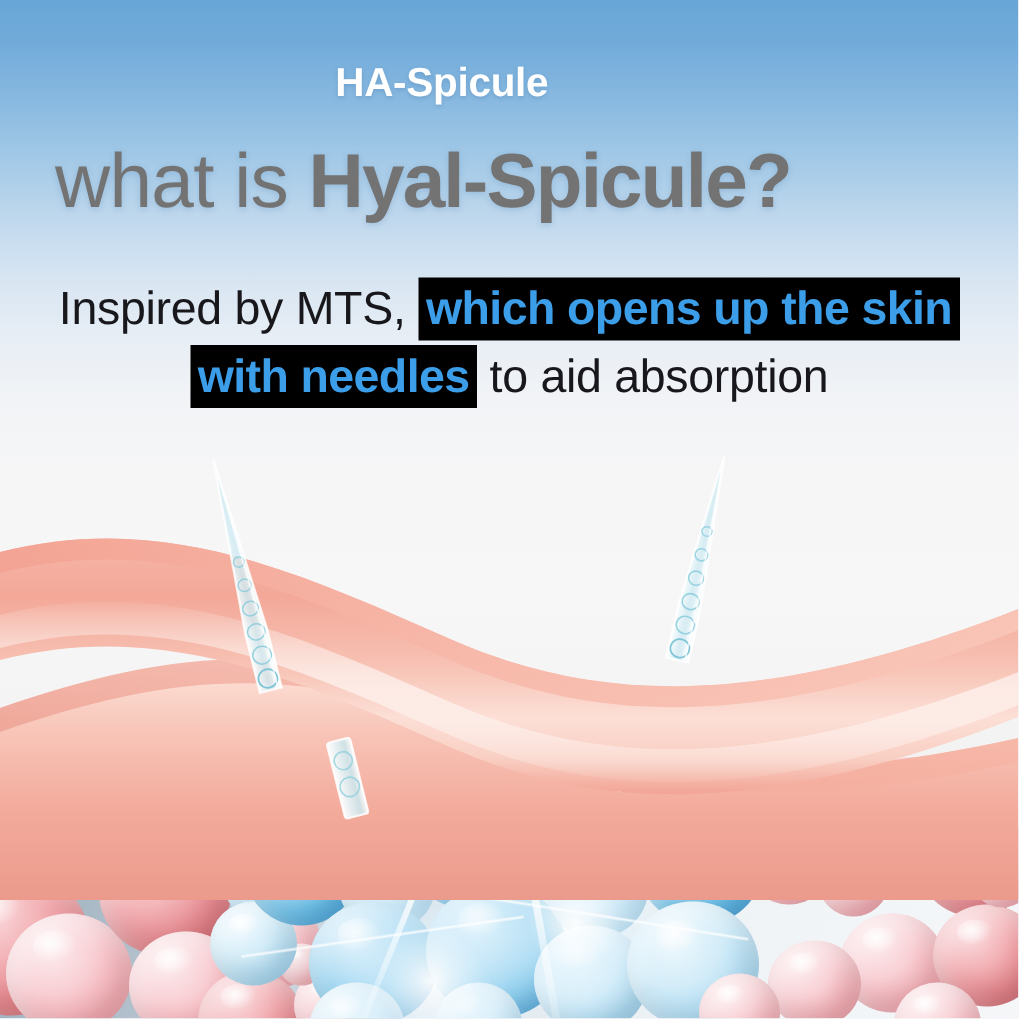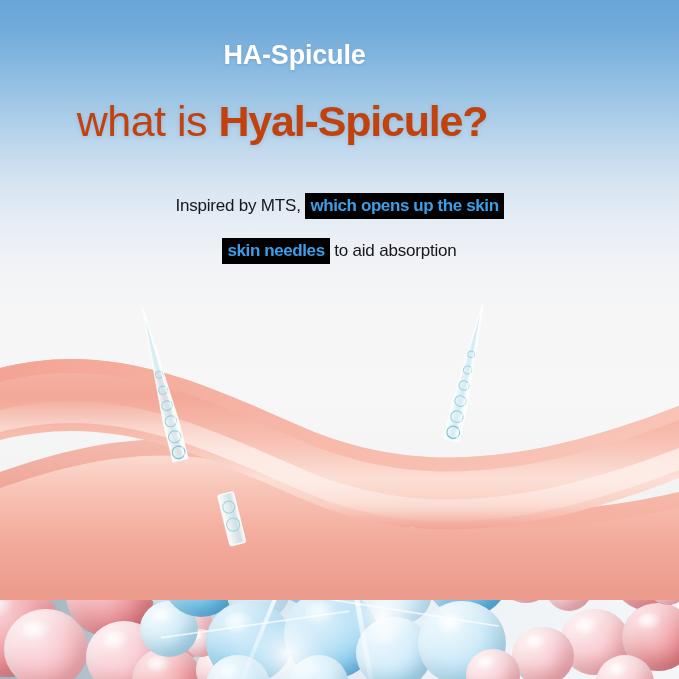--- a/index.html
+++ b/index.html
@@ -91,30 +91,30 @@
   .eyebrow {
     position:absolute; left:0; top:40px; width:589px;
     text-align:center;
     font-size:27px; font-weight:bold; color:#ffffff;
     letter-spacing:-0.2px;
     text-shadow:0 1px 3px rgba(60,110,160,.28);
   }
 
   .headline {
     position:absolute; left:0; top:95px; width:564px;
-    text-align:center; color:#c2410c;
-    font-size:43px; line-height:52px; white-space:nowrap;
+    text-align:center; color:#737373;
+    font-size:51px; line-height:52px; white-space:nowrap;
     text-shadow:0 1px 4px rgba(60,110,160,.22);
   }
   .headline .lite { font-weight:400; letter-spacing:-0.5px; }
   .headline .bold { font-weight:bold; letter-spacing:-1.2px; }
 
   .sub {
     position:absolute; left:0; width:679px; text-align:center;
-    color:#17171c; font-size:17px; line-height:28px; white-space:nowrap;
+    color:#17171c; font-size:31px; line-height:28px; white-space:nowrap;
   }
   .sub.l1 { top:192px; }
   .sub.l2 { top:237px; }
   .sub .plain { font-weight:400; letter-spacing:-0.2px; }
   .hl {
     background:#000000; color:#3c9ee9; font-weight:bold;
     padding:3px 5px 4px 5px; letter-spacing:-0.4px;
   }
 </style>
 </head>
@@ -306,18 +306,18 @@
     <div class="headline">
       <span class="lite">what is </span><span class="bold">Hyal-Spicule?</span>
     </div>
 
     <div class="sub l1">
       <span class="plain">Inspired by MTS,</span>
       <span class="hl">which opens up the skin</span>
     </div>
 
     <div class="sub l2">
-      <span class="hl">skin needles</span><span class="plain"> to aid absorption</span>
+      <span class="hl">with needles</span><span class="plain"> to aid absorption</span>
     </div>
 
   </div>
 
 </div>
 
 </body></html>

